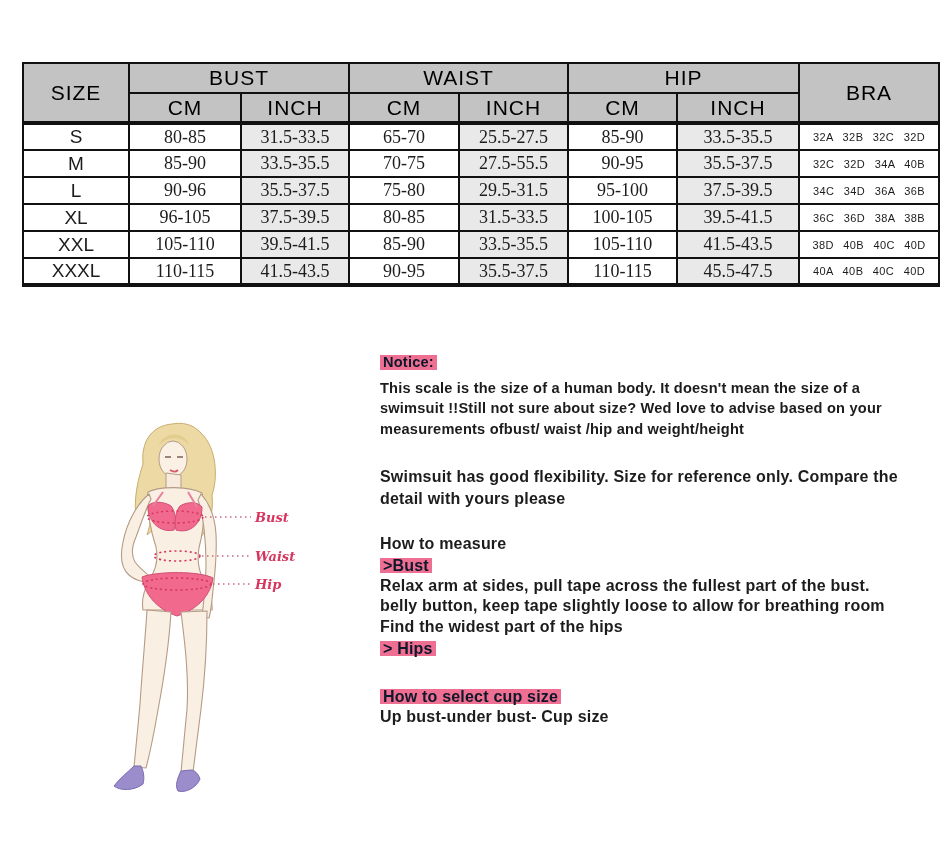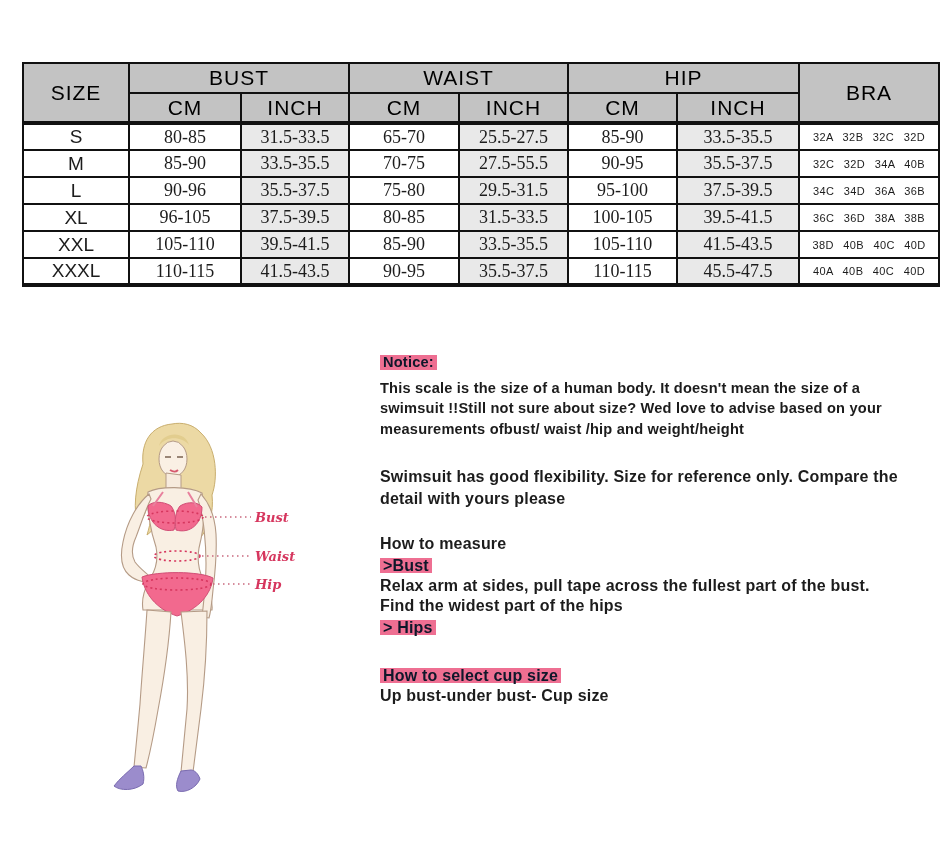--- a/index.html
+++ b/index.html
@@ -232,20 +232,21 @@
     <div class="t15">swimsuit !!Still not sure about size? Wed love to advise based on your</div>
     <div class="t15">measurements ofbust/ waist /hip and weight/height</div>
 
     <div class="t13 mt-swim" style="line-height:22px">Swimsuit has good flexibility. Size for reference only. Compare the detail with yours please</div>
 
     <div class="t13 mt-measure">How to measure</div>
     <div class="t13 hline">
       <span class="hl">&gt;Bust</span>
     </div>
     <div class="t13">Relax arm at sides, pull tape across the fullest part of the bust.</div>
+    <div class="t13">belly button, keep tape slightly loose to allow for breathing room</div>
     <div class="t13">Find the widest part of the hips</div>
     <div class="t13 hline">
       <span class="hl">&gt; Hips</span>
     </div>
 
     <div class="t13 hline mt-cup">
       <span class="hl">How to select cup size</span>
     </div>
     <div class="t13">Up bust-under bust- Cup size</div>
 

